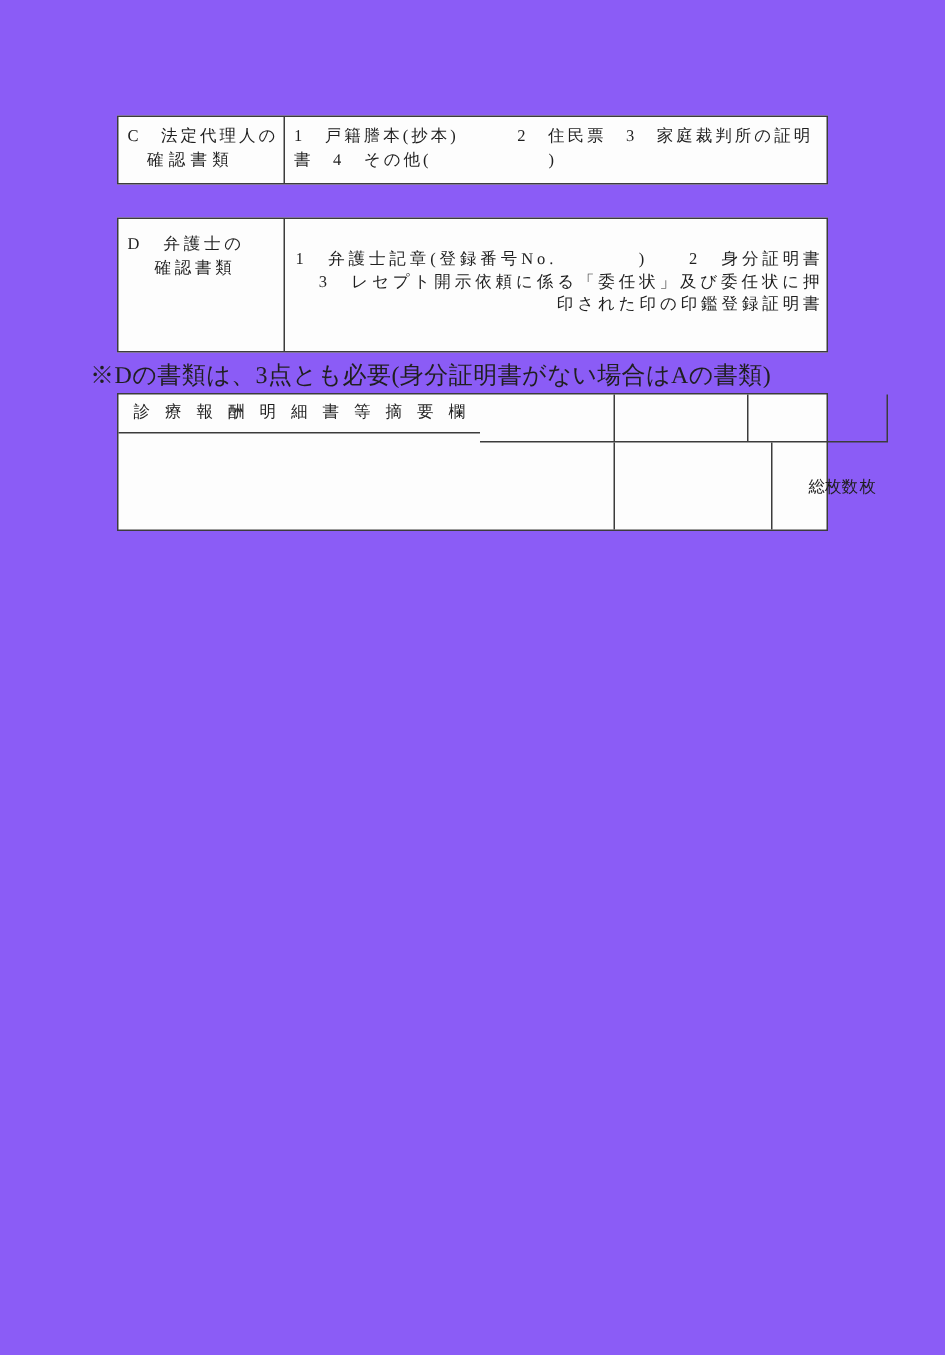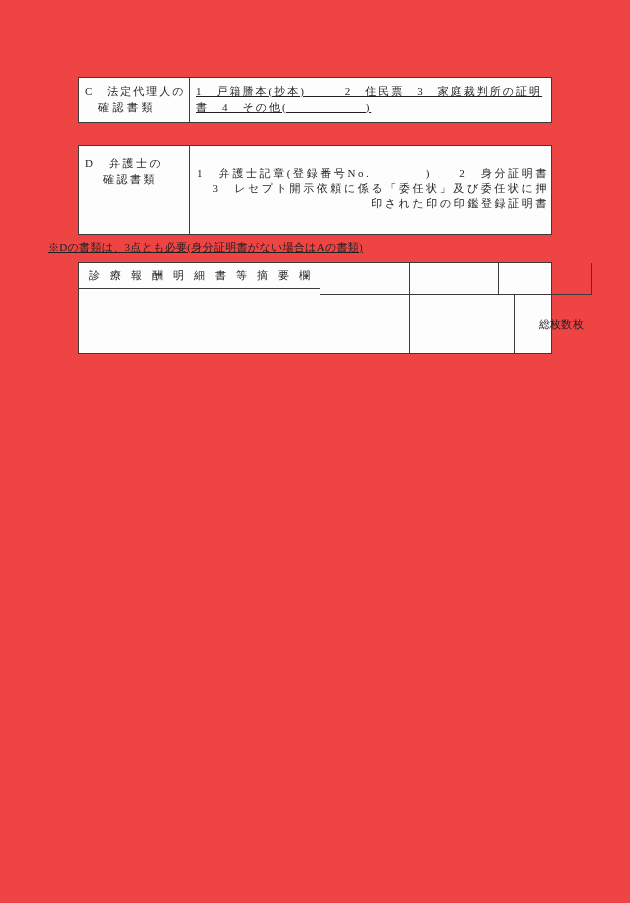--- a/index.html
+++ b/index.html
@@ -4,21 +4,21 @@
 <style>
   html, body {
     margin: 0;
     padding: 0;
     background: #fdfdfd;
   }
   #sheet {
     position: relative;
     width: 630px;
     height: 903px;
-    background: #ef4444;
+    background: #8b5cf6;
     font-family: "Liberation Serif", "DejaVu Serif", serif;
     color: #1f1f1f;
     font-size: 11px;
     overflow: hidden;
   }
   .tbl {
     position: absolute;
     display: flex;
     border: 1px solid #3c3c3c;
     box-sizing: border-box;
@@ -35,38 +35,37 @@
     box-sizing: border-box;
     overflow: hidden;
   }
   .line { white-space: pre; }
 
   
   .tbl-c { left: 78px; top: 77px; width: 474px; height: 46px; }
   .tbl-c .label-cell { padding-top: 6px; line-height: 15.5px; }
   .tbl-c .lbl1 { padding-left: 6px; letter-spacing: 2px; }
   .tbl-c .lbl2 { padding-left: 19px; letter-spacing: 3.5px; }
-  .tbl-c .content-cell { padding: 6px 2px 0 6px; letter-spacing: 2px; line-height: 15.5px; text-decoration: underline; }
+  .tbl-c .content-cell { padding: 6px 2px 0 6px; letter-spacing: 2px; line-height: 15.5px; }
 
   
   .tbl-d { left: 78px; top: 145px; width: 474px; height: 90px; }
   .tbl-d .label-cell { padding-top: 10px; line-height: 15.5px; }
   .tbl-d .lbl1 { padding-left: 6px; letter-spacing: 2.5px; }
   .tbl-d .lbl2 { padding-left: 24px; letter-spacing: 2.5px; }
   .tbl-d .content-cell { padding: 20px 2px 0 6px; letter-spacing: 2.6px; line-height: 15px; text-align: right; }
 
   
   .note {
     position: absolute;
-    left: 48px;
+    left: 60px;
     top: 240px;
-    font-size: 11px;
+    font-size: 16px;
     letter-spacing: 0.3px;
     white-space: pre;
-    text-decoration: underline;
   }
 
   
   .tbl3 {
     position: absolute;
     left: 78px; top: 262px;
     width: 474px; height: 92px;
     border: 1px solid #3c3c3c;
     box-sizing: border-box;
     background: #fdfdfd;

